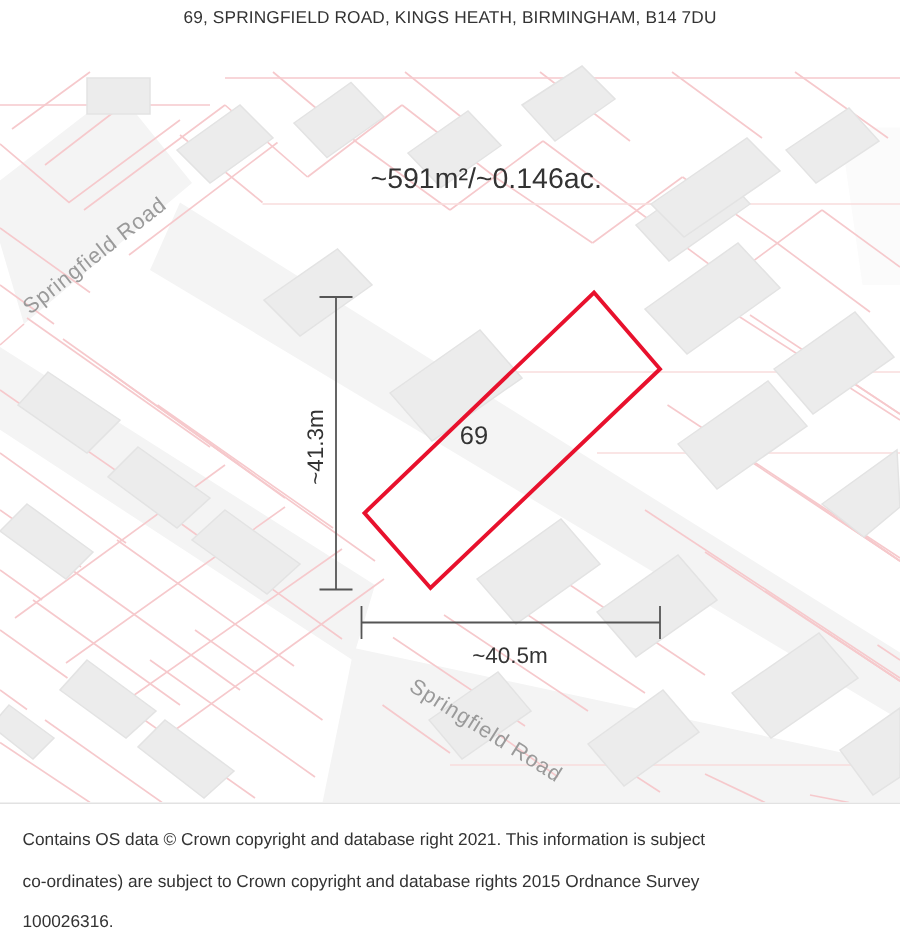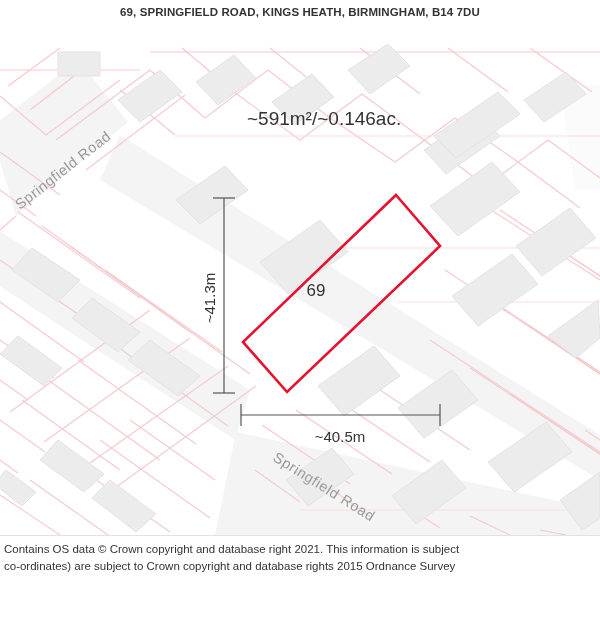--- a/index.html
+++ b/index.html
@@ -22,21 +22,20 @@
   
   .header {
     position: absolute;
     top: 0;
     left: 0;
     width: 600px;
     height: 40px;
     text-align: center;
     padding-top: 5px;
     box-sizing: border-box;
-    font-weight: bold;
   }
   .header .title {
     font-size: 11.5px;
     color: #333333;
     line-height: 15px;
     letter-spacing: 0.1px;
   }
   .header .subtitle {
     font-size: 11.5px;
     color: #333333;
@@ -62,21 +61,21 @@
     top: 535px;
     left: 0;
     width: 600px;
     height: 90px;
     box-sizing: border-box;
     padding: 5px 4px 0 4px;
     border-top: 1px solid #e2e2e2;
     background: #ffffff;
   }
   .footer p {
-    margin: 0;
+    margin: 11px;
     font-size: 11.5px;
     line-height: 16.5px;
     color: #333333;
   }
   
   .lbl-area { font-family: "Liberation Sans", sans-serif; font-size: 19px; fill: #333333; }
   .lbl-dim { font-family: "Liberation Sans", sans-serif; font-size: 15px; fill: #333333; }
   .lbl-num { font-family: "Liberation Sans", sans-serif; font-size: 17px; fill: #333333; }
   .lbl-road { font-family: "Liberation Sans", sans-serif; font-size: 14.5px; fill: #9a9a9a; letter-spacing: 0.6px; }
 </style>
@@ -246,15 +245,16 @@
       <text class="lbl-num" x="316" y="256" text-anchor="middle">69</text>
 
       <text class="lbl-road" x="20" y="170" transform="rotate(-38 20 170)">Springfield Road</text>
       <text class="lbl-road" x="272" y="420" transform="rotate(32 272 420)">Springfield Road</text>
     </svg>
   </div>
 
   <div class="footer">
     <p>Contains OS data © Crown copyright and database right 2021. This information is subject</p>
     <p>co-ordinates) are subject to Crown copyright and database rights 2015 Ordnance Survey</p>
+    <p>100026316.</p>
   </div>
 
 </div>
 
 </body></html>

